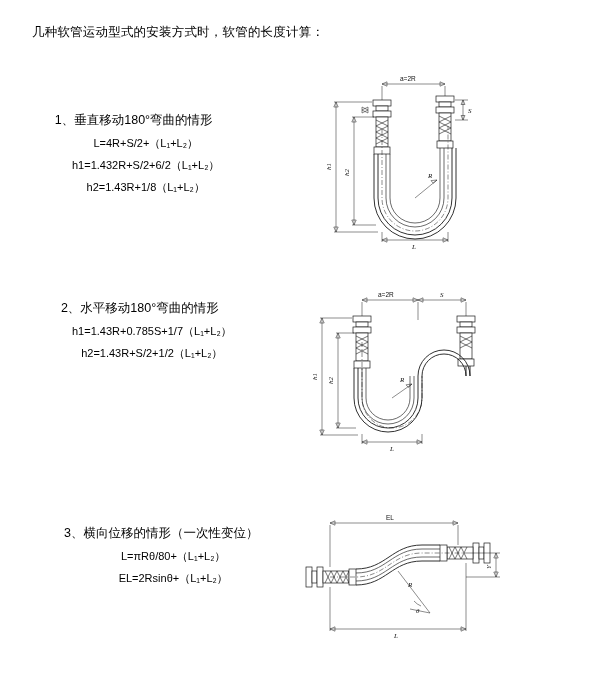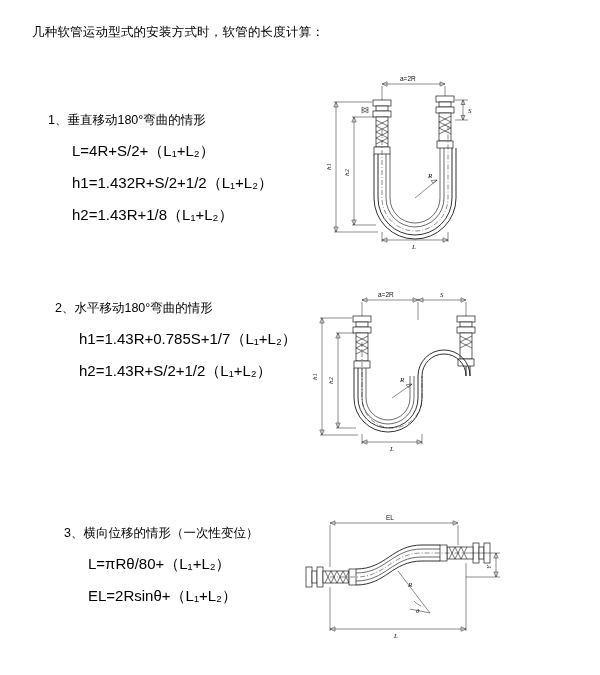--- a/index.html
+++ b/index.html
@@ -23,33 +23,34 @@
   .heading {
     position: absolute;
     left: 32px;
     top: 24px;
     font-size: 12.5px;
     letter-spacing: 0.2px;
     white-space: nowrap;
   }
   .section {
     position: absolute;
+    text-align: center;
   }
   .sec-title {
     font-size: 12.5px;
     white-space: nowrap;
   }
   .formula {
-    font-size: 15px;
+    font-size: 11px;
     white-space: nowrap;
-    margin-top: 13px;
+    margin-top: 7px;
     padding-left: 24px;
   }
   .sec1 { left: 48px; top: 112px; }
-  .sec2 { left: 55px; top: 300px; }
+  .sec2 { left: 48px; top: 300px; }
   .sec3 { left: 64px; top: 525px; }
 
   .fig {
     position: absolute;
   }
   .fig1 { left: 300px; top: 70px; }
   .fig2 { left: 300px; top: 280px; }
   .fig3 { left: 290px; top: 505px; }
 
   svg { display: block; }
@@ -74,21 +75,21 @@
 </head>
 <body>
 
 <div class="page">
 
   <div class="heading">几种软管运动型式的安装方式时，软管的长度计算：</div>
 
   <div class="section sec1">
     <div class="sec-title">1、垂直移动180°弯曲的情形</div>
     <div class="formula">L=4R+S/2+（L₁+L₂）</div>
-    <div class="formula">h1=1.432R+S/2+1/2（L₁+L₂）</div>
+    <div class="formula">h1=1.432R+S/2+6/2（L₁+L₂）</div>
     <div class="formula">h2=1.43R+1/8（L₁+L₂）</div>
   </div>
 
   <div class="section sec2">
     <div class="sec-title">2、水平移动180°弯曲的情形</div>
     <div class="formula">h1=1.43R+0.785S+1/7（L₁+L₂）</div>
     <div class="formula">h2=1.43R+S/2+1/2（L₁+L₂）</div>
   </div>
 
   <div class="section sec3">

